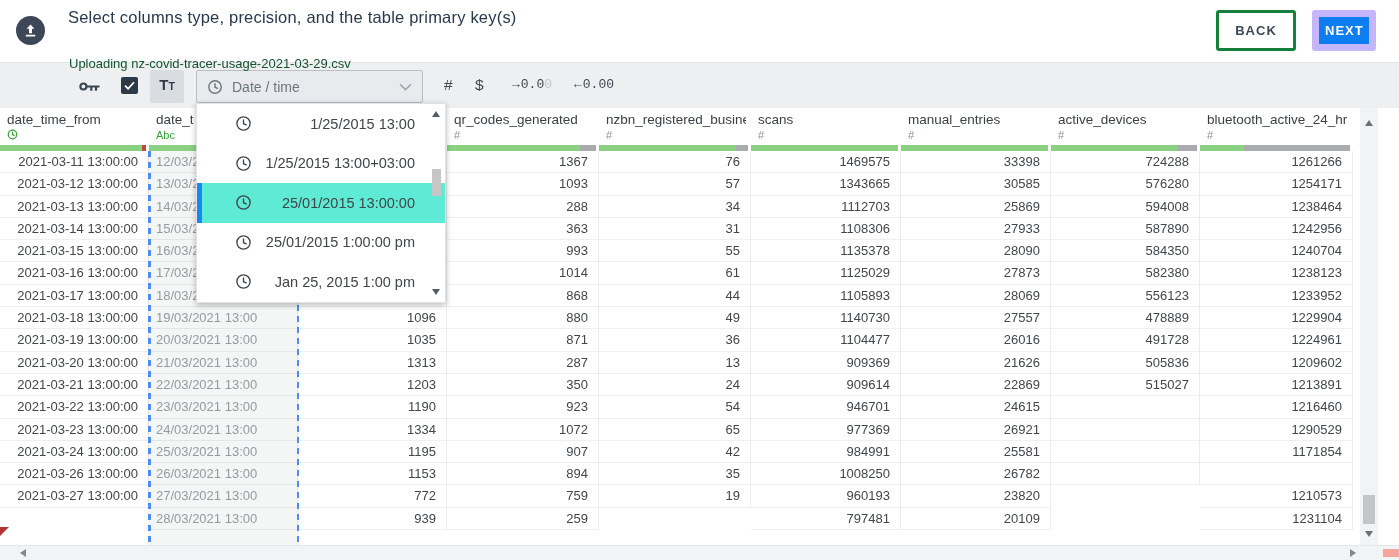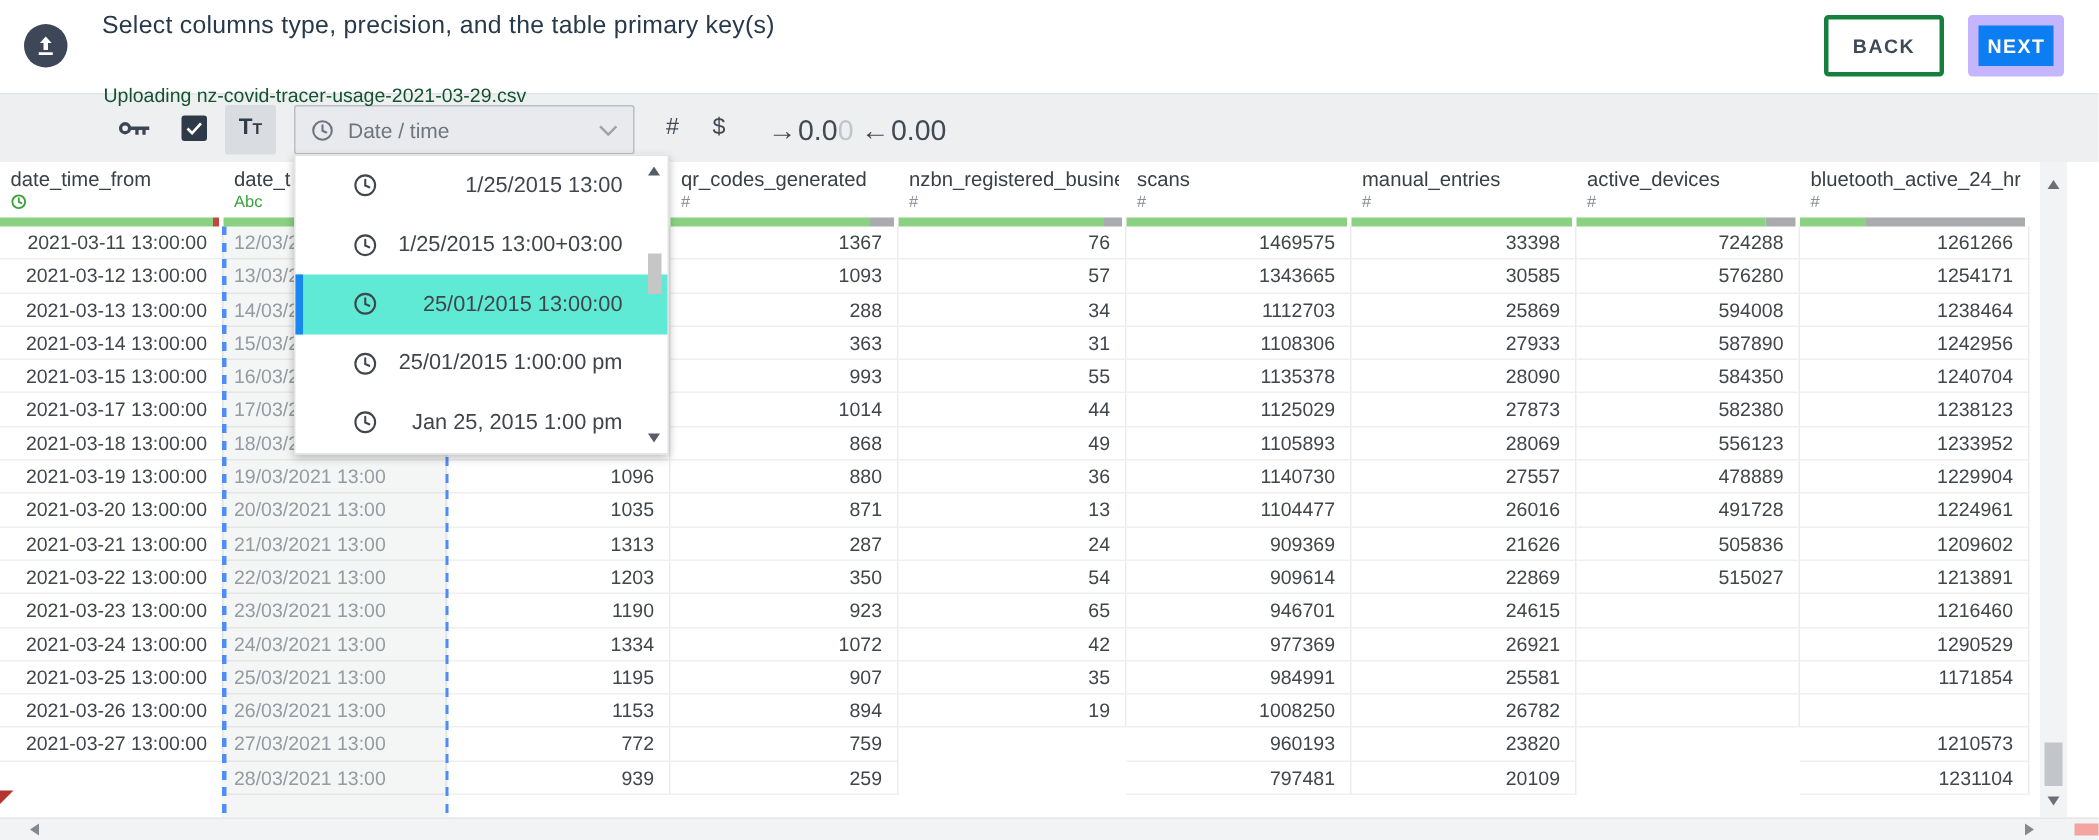--- a/index.html
+++ b/index.html
@@ -26,21 +26,21 @@
   .tb-tt{position:absolute;left:150px;top:7px;width:34px;height:33px;background:#d9dce0;border-radius:2px;
          display:flex;align-items:baseline;justify-content:center;color:#303c4a;padding-top:6px;box-sizing:border-box;}
   .tb-tt .big{font-size:15px;font-weight:700;}
   .tb-tt .small{font-size:10.5px;font-weight:700;}
   .tb-select{position:absolute;left:196px;top:7px;width:227px;height:33px;background:#e8eaed;
              border:1px solid #b9bfc5;border-radius:2px;box-sizing:border-box;display:flex;
              align-items:center;padding:0 10px;gap:9px;}
   .tb-select .sel-label{font-size:14px;color:#6d767f;flex:1;}
   .tb-hash{position:absolute;left:444px;top:13px;font-size:15.5px;font-weight:500;color:#3f4a54;}
   .tb-dollar{position:absolute;left:475px;top:13px;font-size:15.5px;font-weight:500;color:#3f4a54;}
-  .tb-dec{position:absolute;top:14px;font-size:19px;color:#3f4a54;}
+  .tb-dec{position:absolute;top:14px;font-size:13px;color:#3f4a54;font-family:Liberation Mono, monospace;}
   .tb-dec.right{left:512px;}
   .tb-dec.left{left:574px;}
   .tb-dec .lt{color:#c0c6cc;}
   .tb-dec .arr{margin-right:1px;}
 
   
   .grid{position:absolute;left:0;top:107px;width:1353px;height:423px;background:#fff;z-index:1;}
   .col{position:absolute;top:0;height:423px;}
   .col-head{position:relative;height:38px;}
   .col-name{position:absolute;left:7px;top:5px;font-size:13.5px;color:#383f45;white-space:nowrap;
@@ -166,29 +166,29 @@
       <div class="col-bar">
         <span class="seg-green" style="width: 97%; background: rgb(138, 209, 130);"></span>
         <span class="seg-red"></span>
       </div>
       <div class="col-cells">
         <div class="cell ar">2021-03-11 13:00:00</div>
         <div class="cell ar">2021-03-12 13:00:00</div>
         <div class="cell ar">2021-03-13 13:00:00</div>
         <div class="cell ar">2021-03-14 13:00:00</div>
         <div class="cell ar">2021-03-15 13:00:00</div>
+        <div class="cell ar">2021-03-16 13:00:00</div>
         <div class="cell ar">2021-03-17 13:00:00</div>
         <div class="cell ar">2021-03-18 13:00:00</div>
         <div class="cell ar">2021-03-19 13:00:00</div>
         <div class="cell ar">2021-03-20 13:00:00</div>
         <div class="cell ar">2021-03-21 13:00:00</div>
         <div class="cell ar">2021-03-22 13:00:00</div>
         <div class="cell ar">2021-03-23 13:00:00</div>
         <div class="cell ar">2021-03-24 13:00:00</div>
-        <div class="cell ar">2021-03-25 13:00:00</div>
         <div class="cell ar">2021-03-26 13:00:00</div>
         <div class="cell ar">2021-03-27 13:00:00</div>
       </div>
     </div>
     <div class="col" style="left: 149px; width: 149px;">
       <div class="col-head">
         <div class="col-name">date_t</div>
         <div class="col-badge badge-green">Abc</div>
       </div>
       <div class="col-bar">
@@ -279,20 +279,21 @@
       <div class="col-bar">
         <span class="seg-green" style="width: 92%; background: rgb(138, 209, 130);"></span>
         <span class="seg-gray" style="width: 8%; background: rgb(169, 171, 174);"></span>
       </div>
       <div class="col-cells">
         <div class="cell ar">76</div>
         <div class="cell ar">57</div>
         <div class="cell ar">34</div>
         <div class="cell ar">31</div>
         <div class="cell ar">55</div>
+        <div class="cell ar">61</div>
         <div class="cell ar">44</div>
         <div class="cell ar">49</div>
         <div class="cell ar">36</div>
         <div class="cell ar">13</div>
         <div class="cell ar">24</div>
         <div class="cell ar">54</div>
         <div class="cell ar">65</div>
         <div class="cell ar">42</div>
         <div class="cell ar">35</div>
         <div class="cell ar">19</div>

